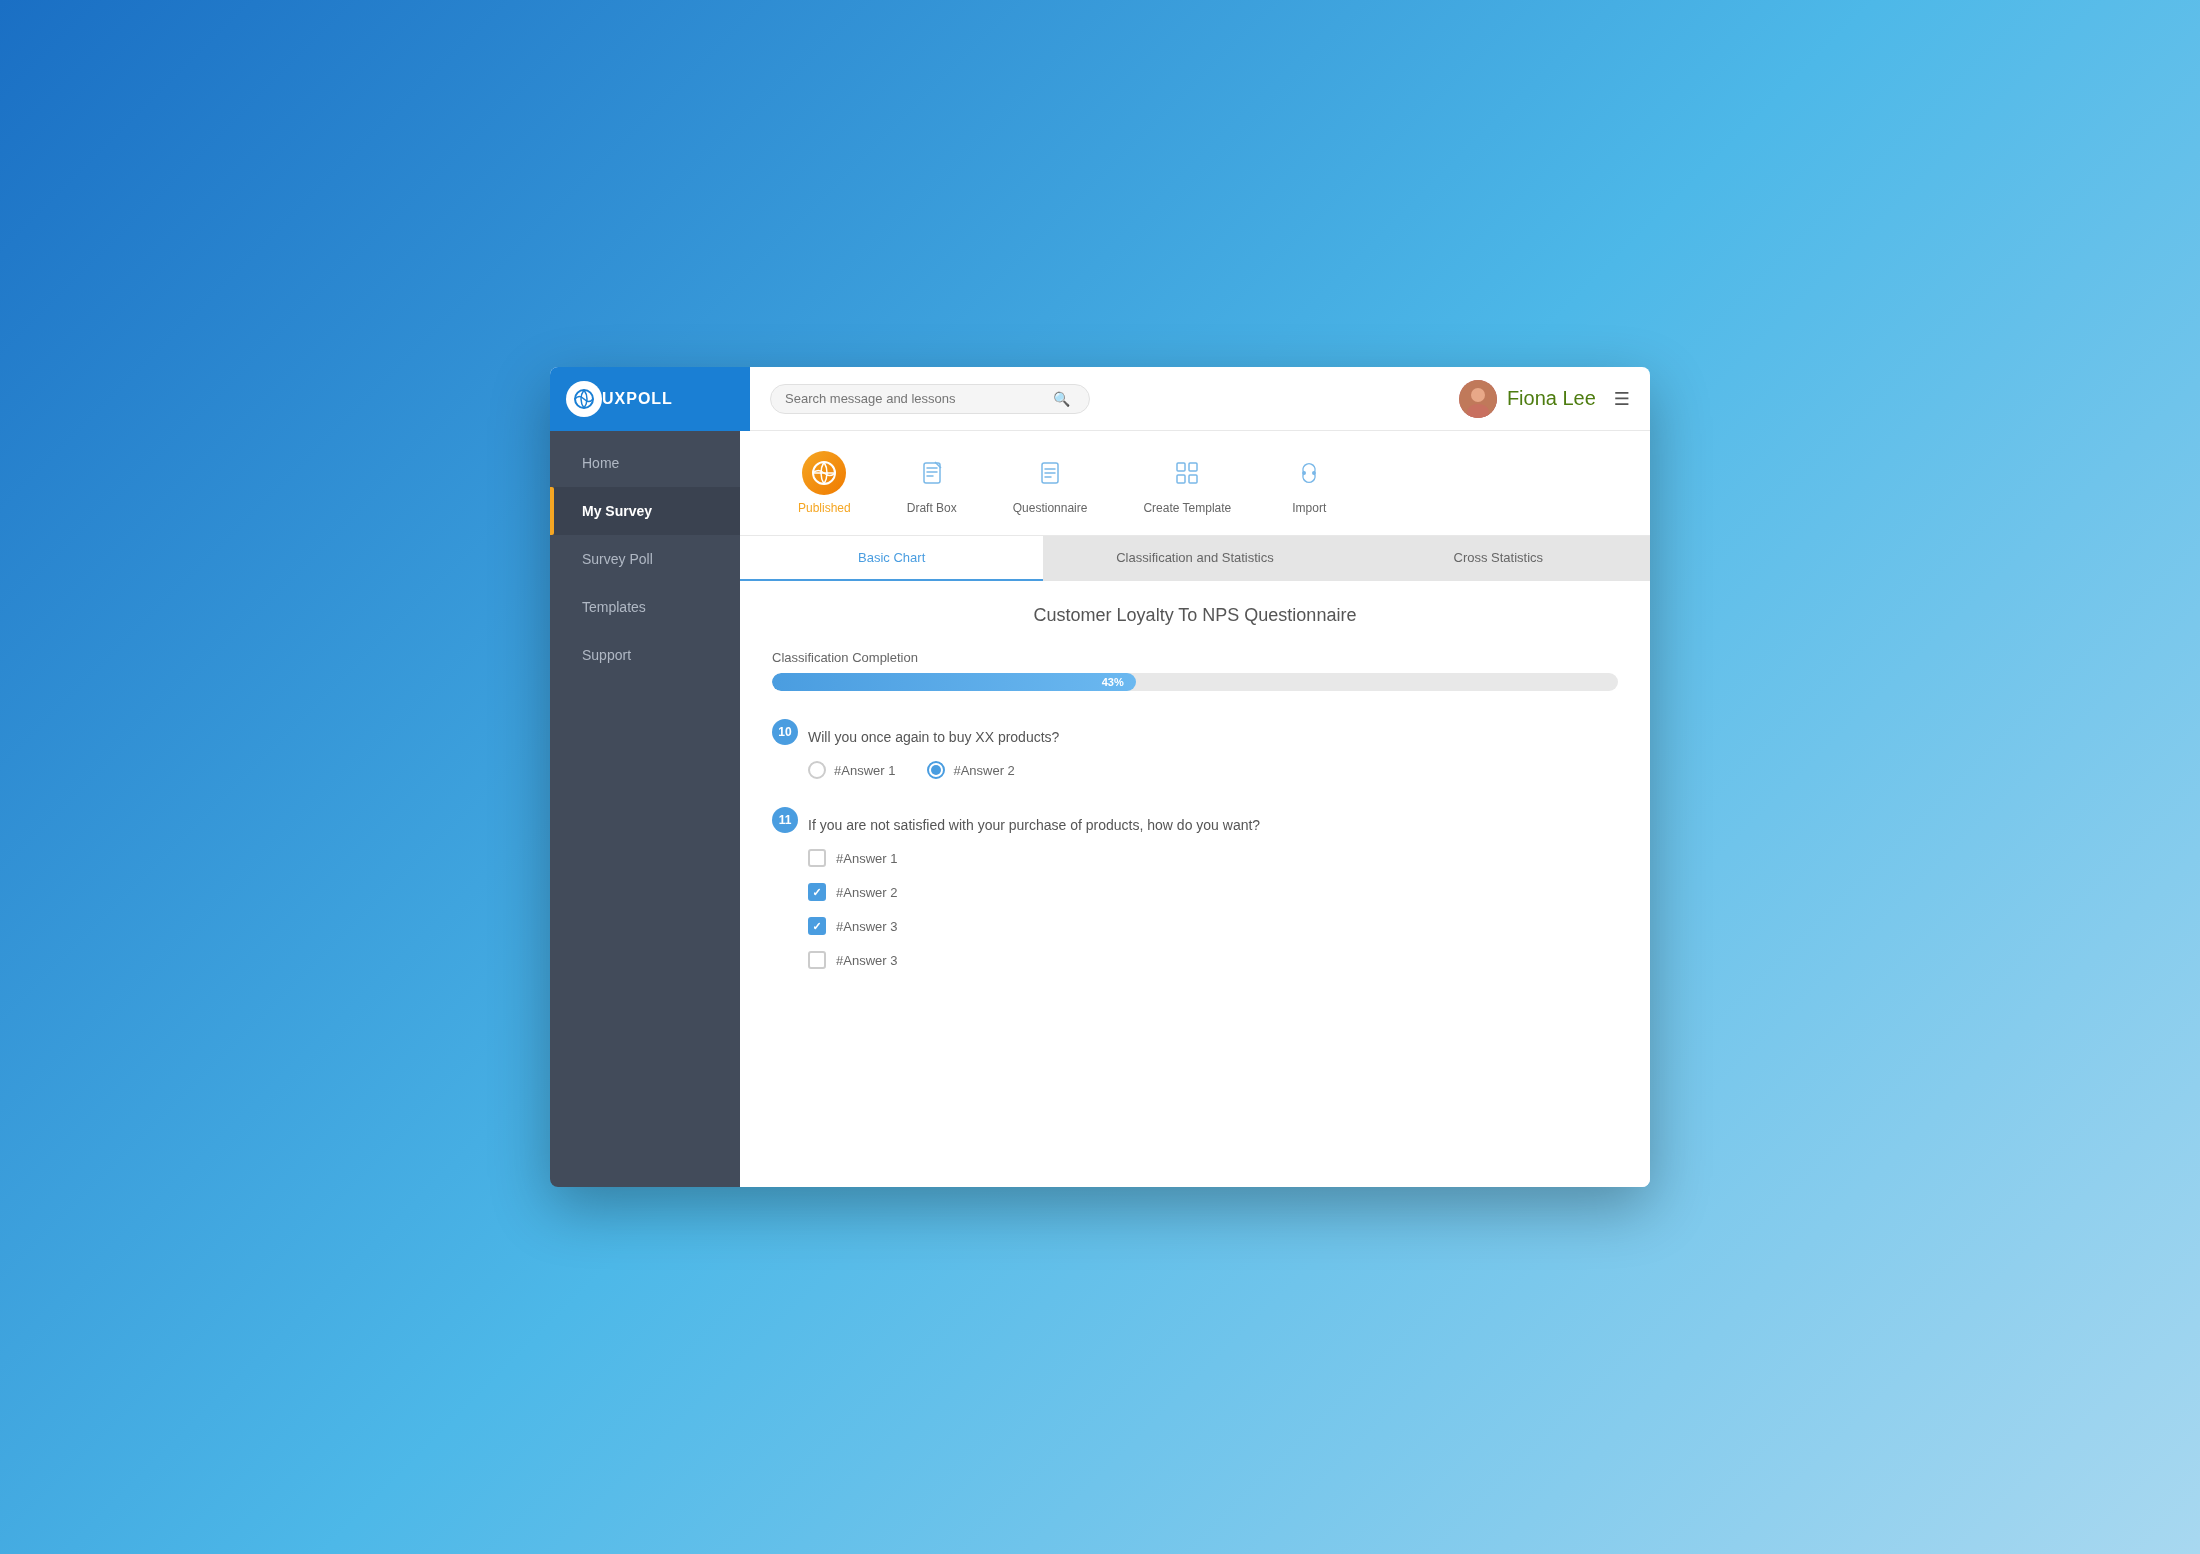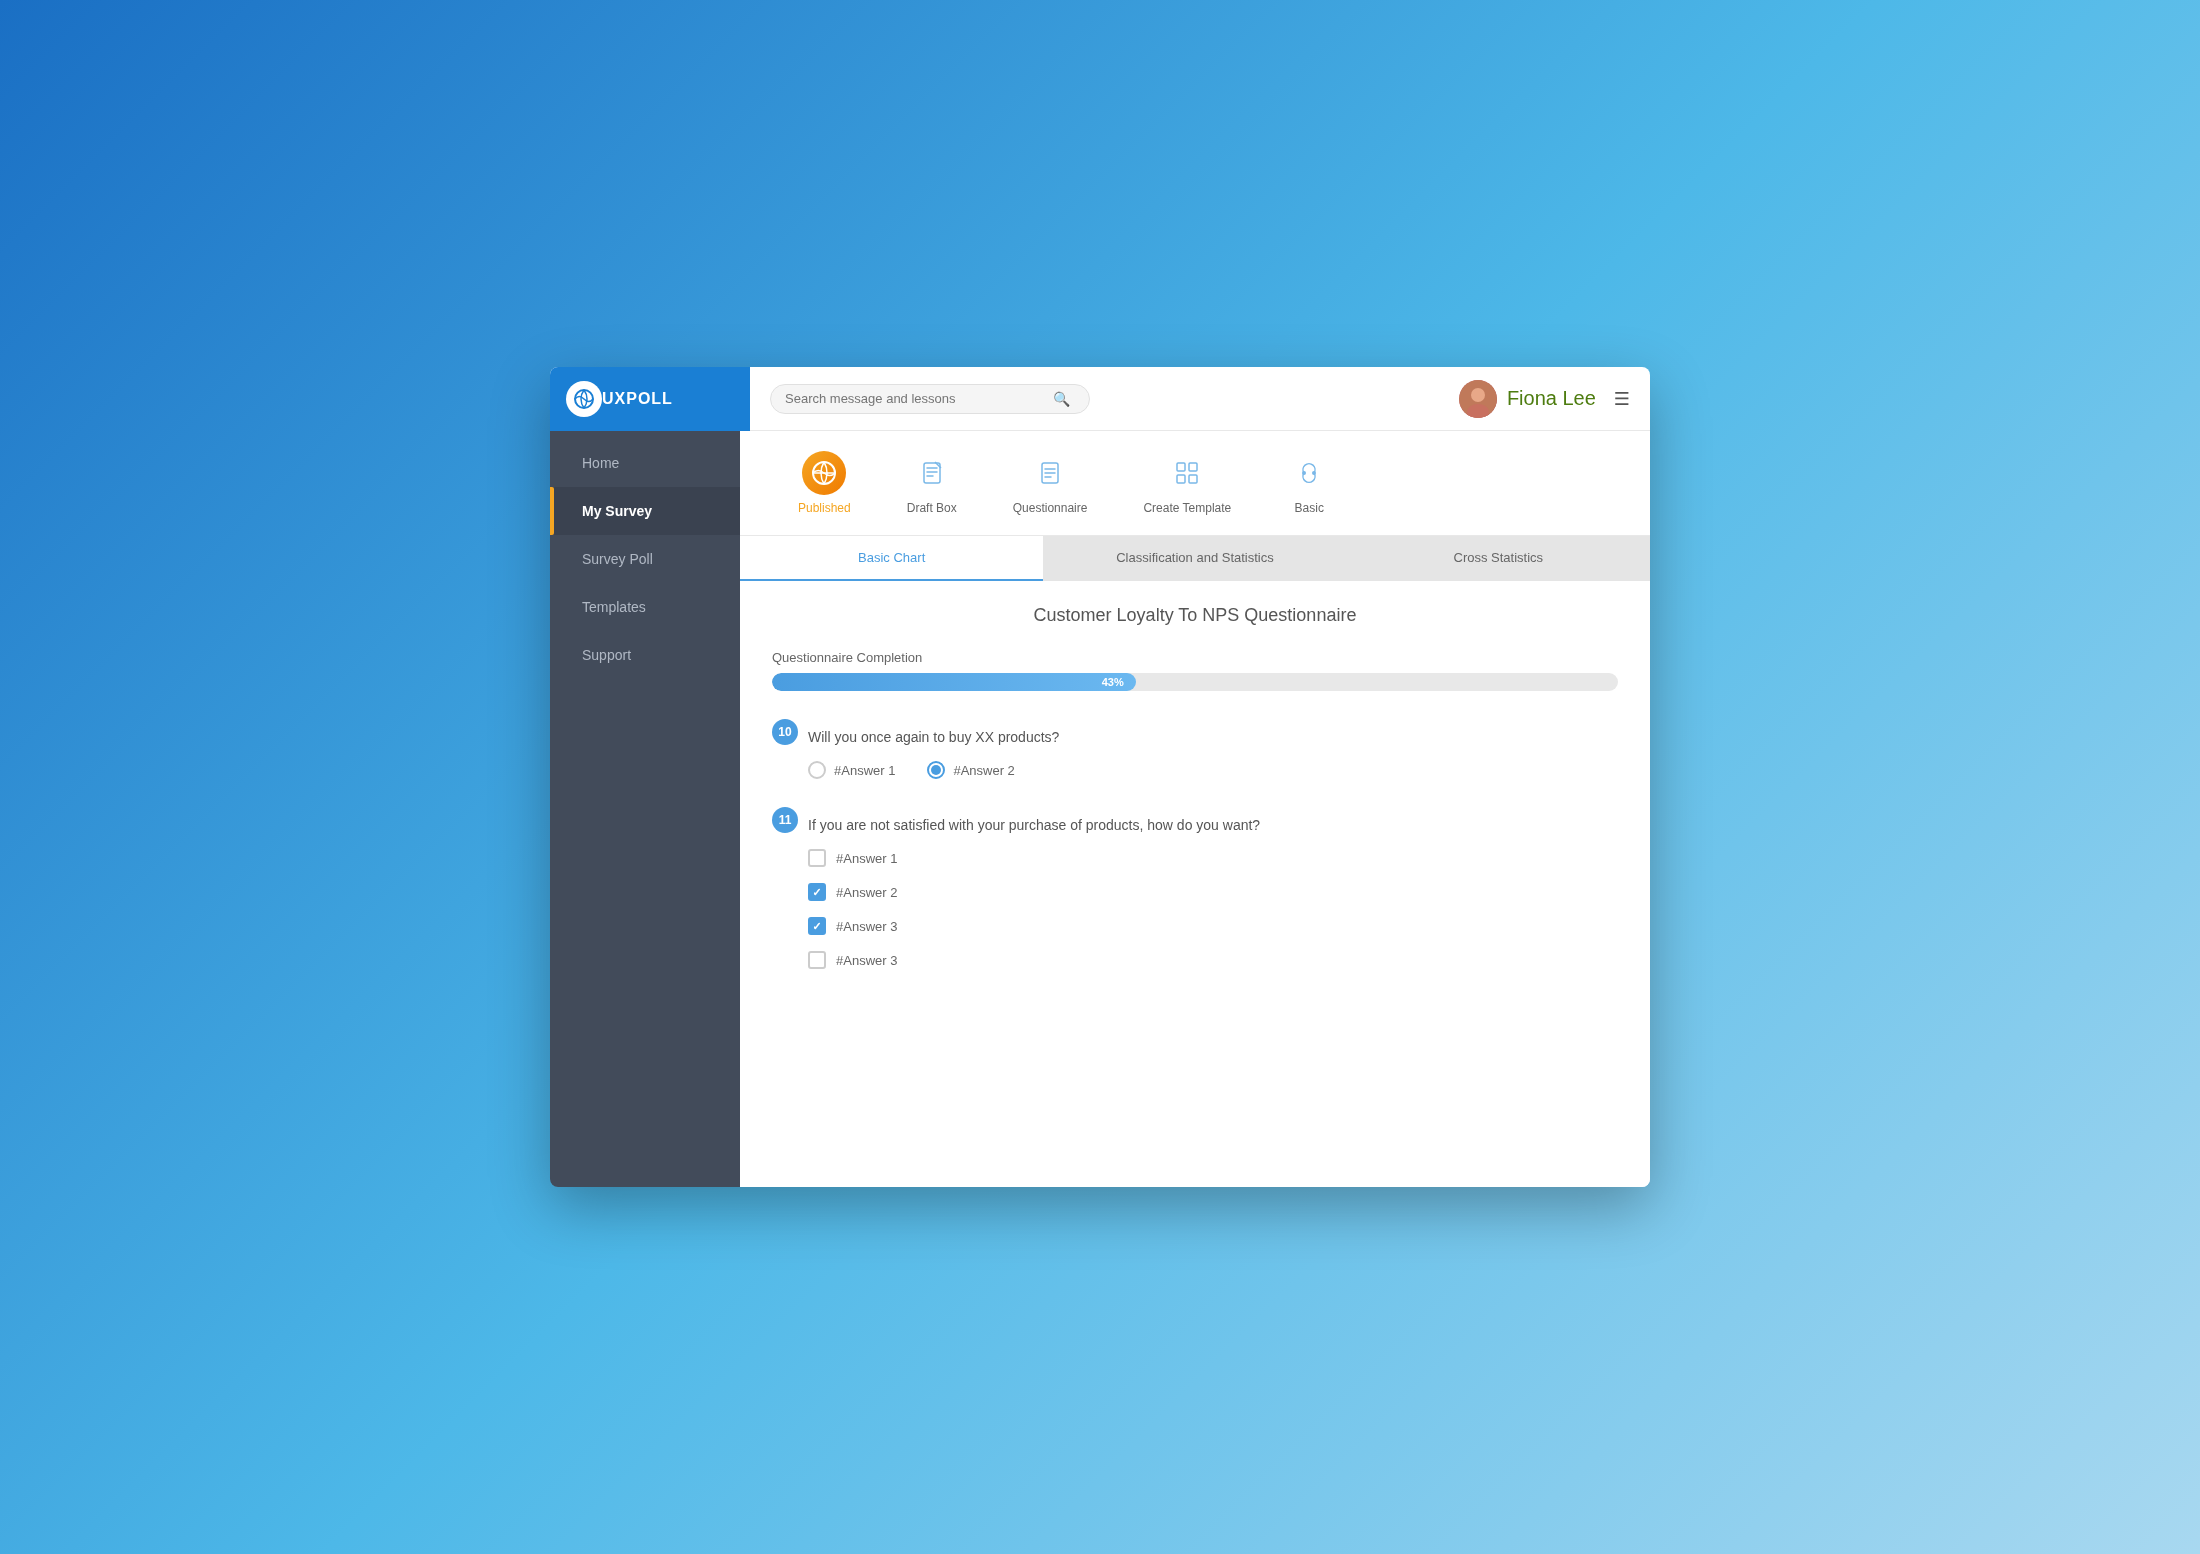--- a/index.html
+++ b/index.html
@@ -482,41 +482,41 @@
         </div>
         <div class="icon-bar-item">
           <div class="icon-wrap">
             <svg width="26" height="26" viewBox="0 0 26 26" fill="none">
               <path d="M8 13 A6 6 0 1 1 18 13" stroke="#7ab8e8" stroke-width="1.5" fill="none"></path>
               <path d="M18 13 A6 6 0 1 1 8 13" stroke="#7ab8e8" stroke-width="1.5" fill="none"></path>
               <circle cx="8" cy="13" r="2" fill="#7ab8e8"></circle>
               <circle cx="18" cy="13" r="2" fill="#7ab8e8"></circle>
             </svg>
           </div>
-          <span class="label">Basic</span>
+          <span class="label">Import</span>
         </div>
       </div>
 
       <div class="tabs">
         <div class="tab active">
           <span>Basic Chart</span>
         </div>
         <div class="tab">
           <span>Classification and Statistics</span>
         </div>
         <div class="tab">
           <span>Cross Statistics</span>
         </div>
       </div>
 
       <div class="content">
         <div class="content-title">Customer Loyalty To NPS Questionnaire</div>
 
         <div class="progress-section">
-          <div class="progress-label">Questionnaire Completion</div>
+          <div class="progress-label">Classification Completion</div>
           <div class="progress-bar-wrap">
             <div class="progress-bar-fill" style="width: 43%">
               <span class="progress-text">43%</span>
             </div>
           </div>
         </div>
 
         <div class="question-block">
           <div class="question-header">
             <div class="question-num">10</div>

